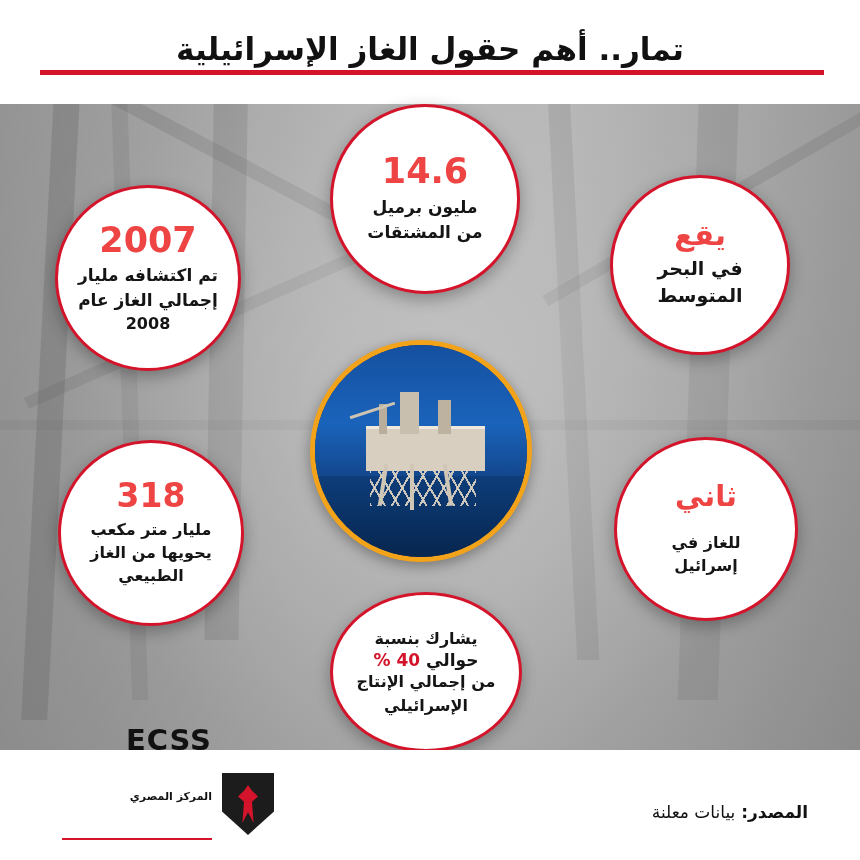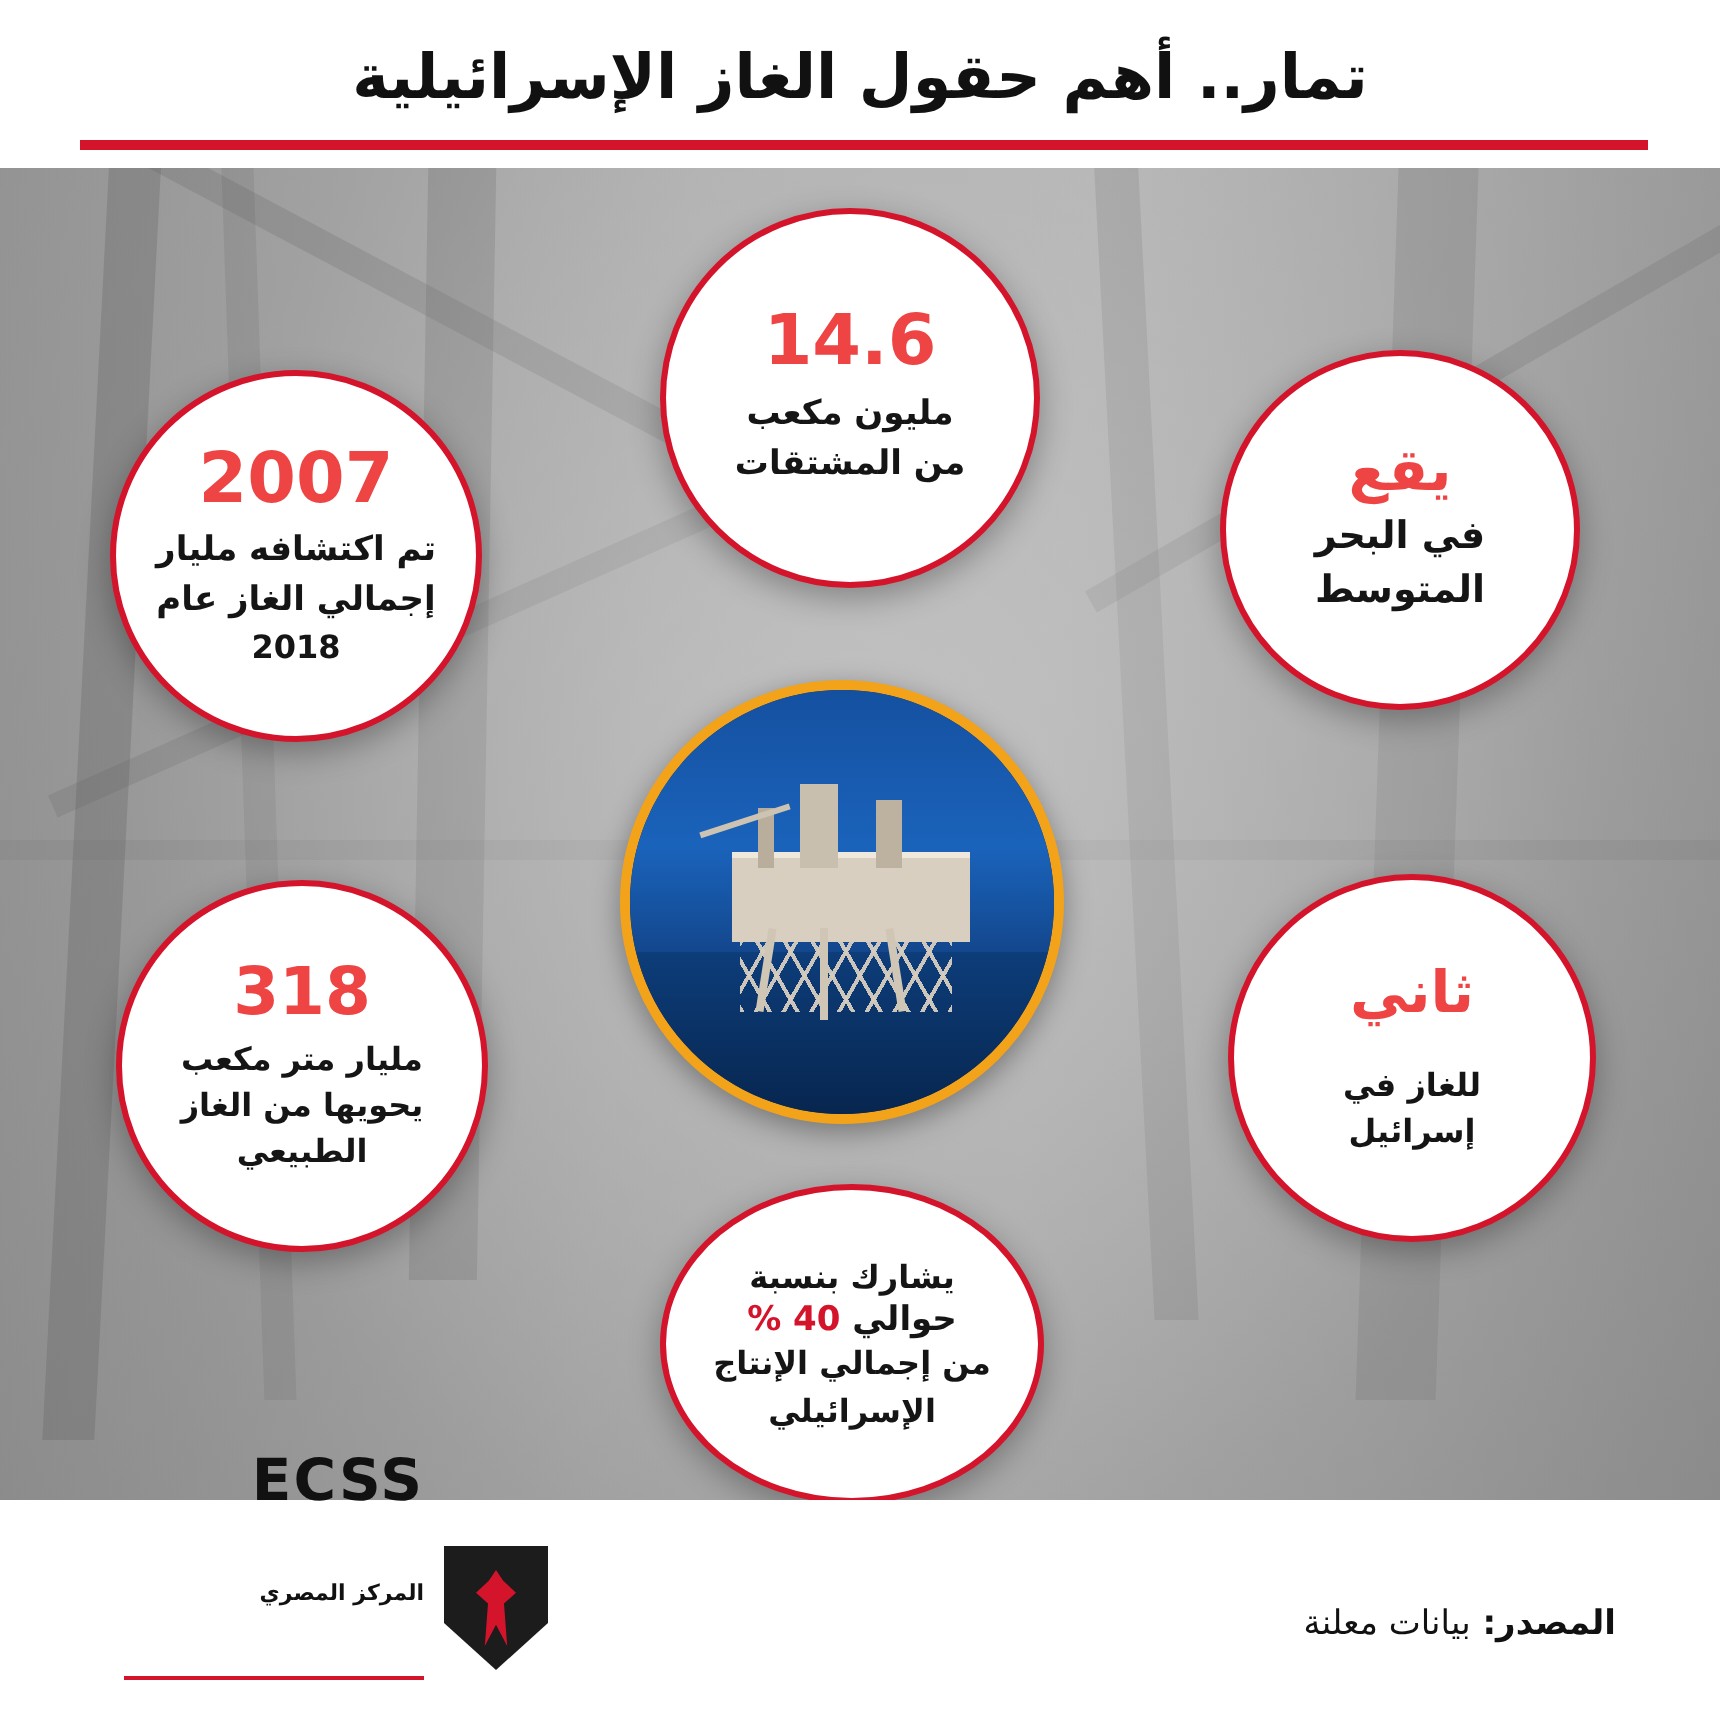--- a/index.html
+++ b/index.html
@@ -25,21 +25,21 @@
   #bg .beam.v4{left:560px;top:0;width:22px;height:660px;transform:skewX(3deg);background:rgba(95,95,95,.20);}
   #bg .beam.v5{left:690px;top:0;width:40px;height:700px;transform:skewX(-2deg);background:rgba(105,105,105,.22);}
   #bg .beam.d1{left:-40px;top:120px;width:420px;height:14px;transform:rotate(28deg);background:rgba(85,85,85,.22);}
   #bg .beam.d2{left:10px;top:320px;width:380px;height:12px;transform:rotate(-24deg);background:rgba(85,85,85,.18);}
   #bg .beam.d3{left:520px;top:200px;width:380px;height:12px;transform:rotate(-30deg);background:rgba(85,85,85,.18);}
   #bg .beam.h1{left:0;top:420px;width:860px;height:10px;background:rgba(100,100,100,.14);}
   #bg .haze{position:absolute;inset:0;background:radial-gradient(ellipse at 50% 45%, rgba(210,210,210,.55), rgba(160,160,160,.10) 60%, rgba(120,120,120,.25) 100%);}
 
   
   #header{
-    position:absolute;left:0;top:0;width:860px;height:84px;
+    position:absolute;left:0;top:0;width:860px;height:104px;
     background:#ffffff;
     display:flex;align-items:center;justify-content:center;
   }
   #header .title{
     font-size:31px;font-weight:bold;color:#111;
     letter-spacing:0;white-space:nowrap;
     padding-bottom:6px;
   }
   #rule{
     position:absolute;left:40px;top:70px;width:784px;height:5px;background:#d4142b;
@@ -177,26 +177,26 @@
   <div class="crane"></div>
   <div class="leg l1"></div>
   <div class="leg l2"></div>
   <div class="leg l3"></div>
 </div>
 
 <div class="bubble" id="b-2009">
   <div class="big">2007</div>
   <div class="txt">تم اكتشافه مليار</div>
   <div class="txt">إجمالي الغاز عام</div>
-  <div class="sub">2018</div>
+  <div class="sub">2008</div>
 </div>
 
 <div class="bubble" id="b-146">
   <div class="big">14.6</div>
-  <div class="txt">مليون مكعب</div>
+  <div class="txt">مليون برميل</div>
   <div class="txt">من المشتقات</div>
 </div>
 
 <div class="bubble" id="b-loc">
   <div class="big">يقع</div>
   <div class="txt">في البحر</div>
   <div class="txt">المتوسط</div>
 </div>
 
 <div class="bubble" id="b-318">

